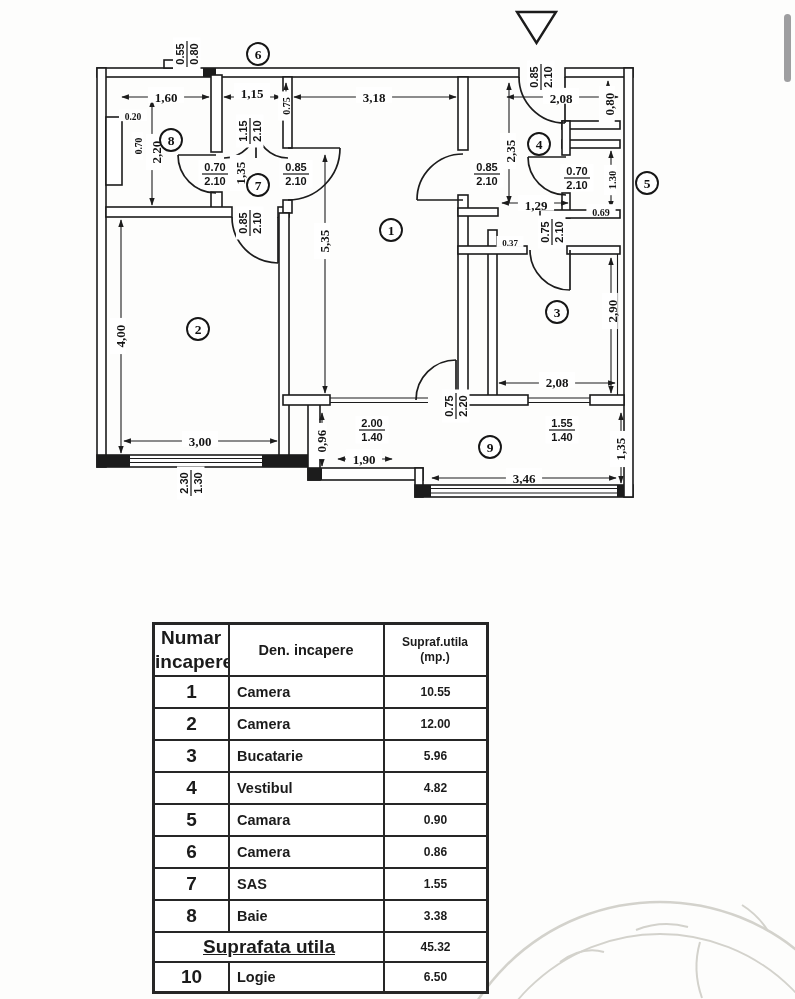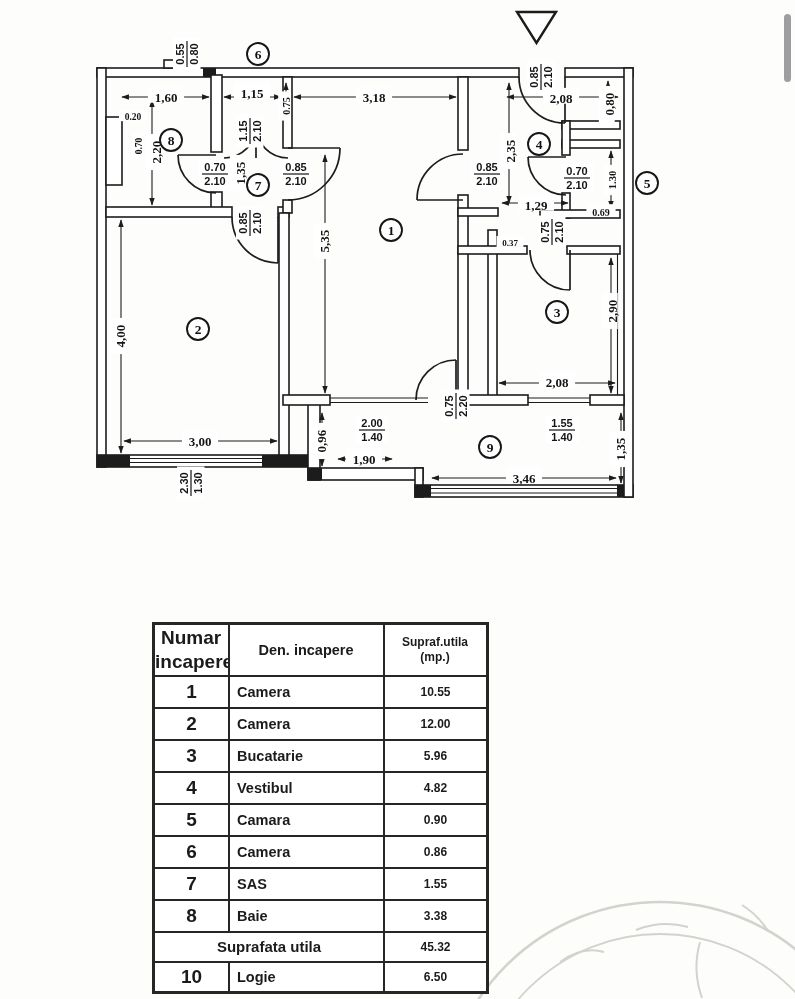--- a/index.html
+++ b/index.html
@@ -27,21 +27,21 @@
   #recap{border:3px solid #262626;}
   #recap .title-cell{
     height:30px;text-align:center;font-size:20px;font-weight:700;letter-spacing:.5px;
   }
   #recap .hdr{height:46px;text-align:center;font-weight:700;font-size:14.5px;line-height:1.25;}
   #recap .c-num{width:72px;text-align:center;font-weight:700;font-size:19px;}
   #recap .c-name{width:152px;text-align:left;padding-left:7px;font-weight:700;font-size:14.5px;}
   #recap .c-val{width:100px;text-align:center;font-weight:700;font-size:12px;}
   #recap .datarow td{height:28px;}
   #recap .sumrow td{height:26px;font-weight:700;}
-  #recap .sum-label{text-align:center;font-size:15px;}
+  #recap .sum-label{text-align:center;font-size:19px;text-decoration:underline;}
 
   #scrollbar-thumb{
     position:absolute;right:4px;top:14px;width:7px;height:68px;
     background:#9e9ea0;border-radius:4px;
   }
 </style>
 </head>
 <body>
 
 <svg id="plan-svg" width="795" height="999" viewBox="0 0 795 999" xmlns="http://www.w3.org/2000/svg">

